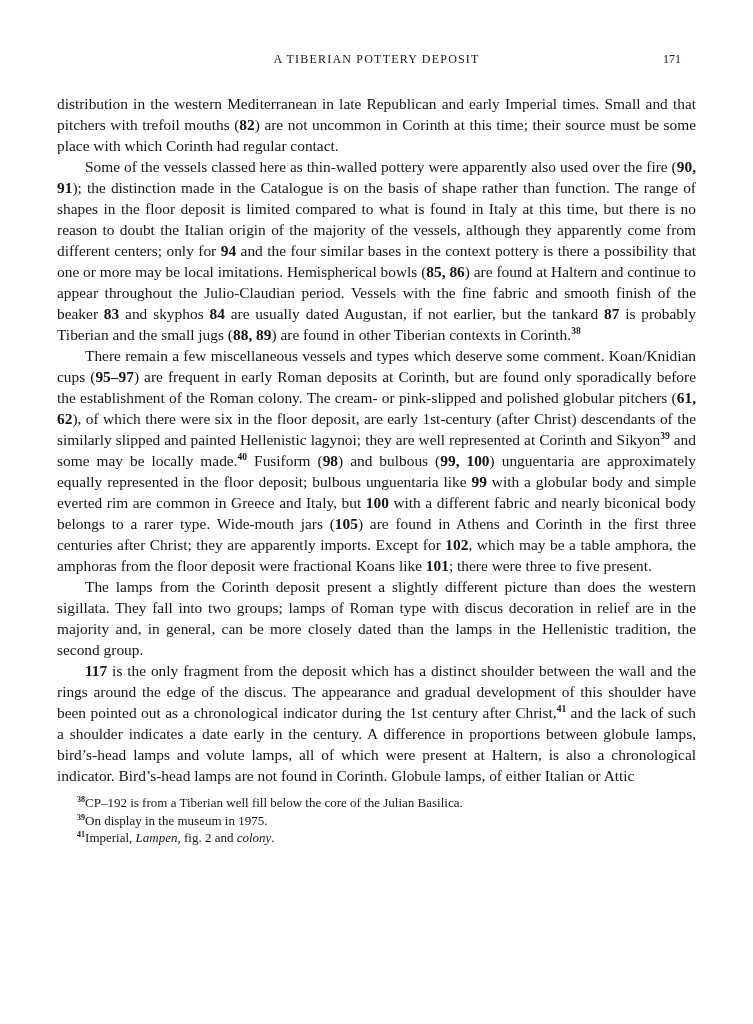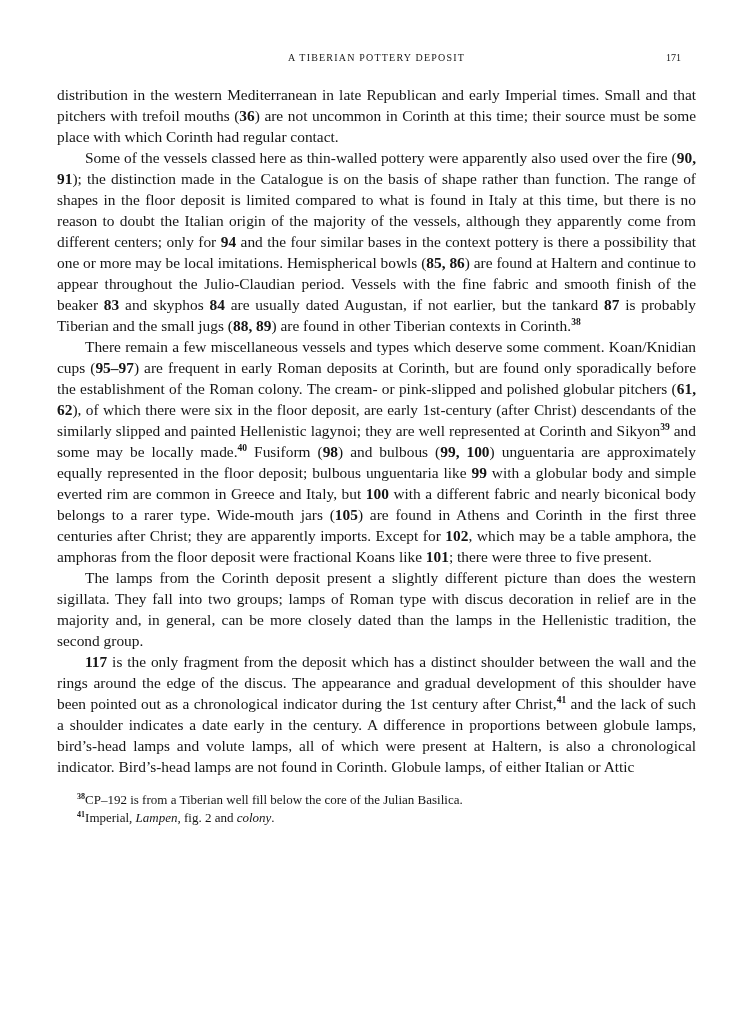--- a/index.html
+++ b/index.html
@@ -14,22 +14,22 @@
   }
   .page {
     position: absolute;
     inset: 0;
     padding: 52px 57px 0 57px;
     overflow: hidden;
   }
   .page-header {
     position: relative;
     height: 20px;
-    margin-bottom: 12px;
-    font-size: 10px;
+    margin-bottom: 21px;
+    font-size: 12px;
   }
   .running-title {
     text-align: center;
     letter-spacing: 1.2px;
   }
   .page-number {
     position: absolute;
     right: 15px;
     top: 0;
     letter-spacing: 0;
@@ -43,44 +43,45 @@
   .para.indent { text-indent: 28px; }
   .b { font-weight: bold; }
   .i { font-style: italic; }
   sup {
     font-size: 0.62em;
     vertical-align: super;
     line-height: 0;
     font-weight: bold;
   }
   .footnotes {
-    margin-top: 14px;
+    margin-top: 8px;
     font-size: 13px;
     line-height: 17.5px;
     text-align: left;
   }
   .footnote {
     margin: 0;
     text-indent: 20px;
   }
 </style>
 </head>
 <body>
 
 <div class="page">
   <div class="page-header">
     <div class="running-title">A TIBERIAN POTTERY DEPOSIT</div>
     <div class="page-number">171</div>
   </div>
 
   <div class="body-text" id="body-text">
-      <p class="para"><span>distribution in the western Mediterranean in late Republican and early Imperial times. Small and that pitchers with trefoil mouths (</span><span class="b">36</span><span>) are not uncommon in Corinth at this time; their source must be some place with which Corinth had regular contact.</span></p>
+      <p class="para"><span>distribution in the western Mediterranean in late Republican and early Imperial times. Small and that pitchers with trefoil mouths (</span><span class="b">82</span><span>) are not uncommon in Corinth at this time; their source must be some place with which Corinth had regular contact.</span></p>
       <p class="para indent"><span>Some of the vessels classed here as thin-walled pottery were apparently also used over the fire (</span><span class="b">90, 91</span><span>); the distinction made in the Catalogue is on the basis of shape rather than function. The range of shapes in the floor deposit is limited compared to what is found in Italy at this time, but there is no reason to doubt the Italian origin of the majority of the vessels, although they apparently come from different centers; only for </span><span class="b">94</span><span> and the four similar bases in the context pottery is there a possibility that one or more may be local imitations. Hemispherical bowls (</span><span class="b">85, 86</span><span>) are found at Haltern and continue to appear throughout the Julio-Claudian period. Vessels with the fine fabric and smooth finish of the beaker </span><span class="b">83</span><span> and skyphos </span><span class="b">84</span><span> are usually dated Augustan, if not earlier, but the tankard </span><span class="b">87</span><span> is probably Tiberian and the small jugs (</span><span class="b">88, 89</span><span>) are found in other Tiberian contexts in Corinth.</span><sup>38</sup></p>
       <p class="para indent"><span>There remain a few miscellaneous vessels and types which deserve some comment. Koan/Knidian cups (</span><span class="b">95–97</span><span>) are frequent in early Roman deposits at Corinth, but are found only sporadically before the establishment of the Roman colony. The cream- or pink-slipped and polished globular pitchers (</span><span class="b">61, 62</span><span>), of which there were six in the floor deposit, are early 1st-century (after Christ) descendants of the similarly slipped and painted Hellenistic lagynoi; they are well represented at Corinth and Sikyon</span><sup>39</sup><span> and some may be locally made.</span><sup>40</sup><span> Fusiform (</span><span class="b">98</span><span>) and bulbous (</span><span class="b">99, 100</span><span>) unguentaria are approximately equally represented in the floor deposit; bulbous unguentaria like </span><span class="b">99</span><span> with a globular body and simple everted rim are common in Greece and Italy, but </span><span class="b">100</span><span> with a different fabric and nearly biconical body belongs to a rarer type. Wide-mouth jars (</span><span class="b">105</span><span>) are found in Athens and Corinth in the first three centuries after Christ; they are apparently imports. Except for </span><span class="b">102</span><span>, which may be a table amphora, the amphoras from the floor deposit were fractional Koans like </span><span class="b">101</span><span>; there were three to five present.</span></p>
       <p class="para indent"><span>The lamps from the Corinth deposit present a slightly different picture than does the western sigillata. They fall into two groups; lamps of Roman type with discus decoration in relief are in the majority and, in general, can be more closely dated than the lamps in the Hellenistic tradition, the second group.</span></p>
       <p class="para indent"><span class="b">117</span><span> is the only fragment from the deposit which has a distinct shoulder between the wall and the rings around the edge of the discus. The appearance and gradual development of this shoulder have been pointed out as a chronological indicator during the 1st century after Christ,</span><sup>41</sup><span> and the lack of such a shoulder indicates a date early in the century. A difference in proportions between globule lamps, bird’s-head lamps and volute lamps, all of which were present at Haltern, is also a chronological indicator. Bird’s-head lamps are not found in Corinth. Globule lamps, of either Italian or Attic</span></p>
     </div>
 
   <div class="footnotes" id="footnotes">
       <p class="footnote"><sup>38</sup><span>CP–192 is from a Tiberian well fill below the core of the Julian Basilica.</span></p>
+      <p class="footnote"><sup>39</sup><span>On display in the museum in 1975.</span></p>
       <p class="footnote"><sup>41</sup><span>Imperial, </span><span class="i">Lampen</span><span>, fig. 2 and </span><span class="i">colony</span><span>.</span></p>
     </div>
 </div>
 
 </body></html>

